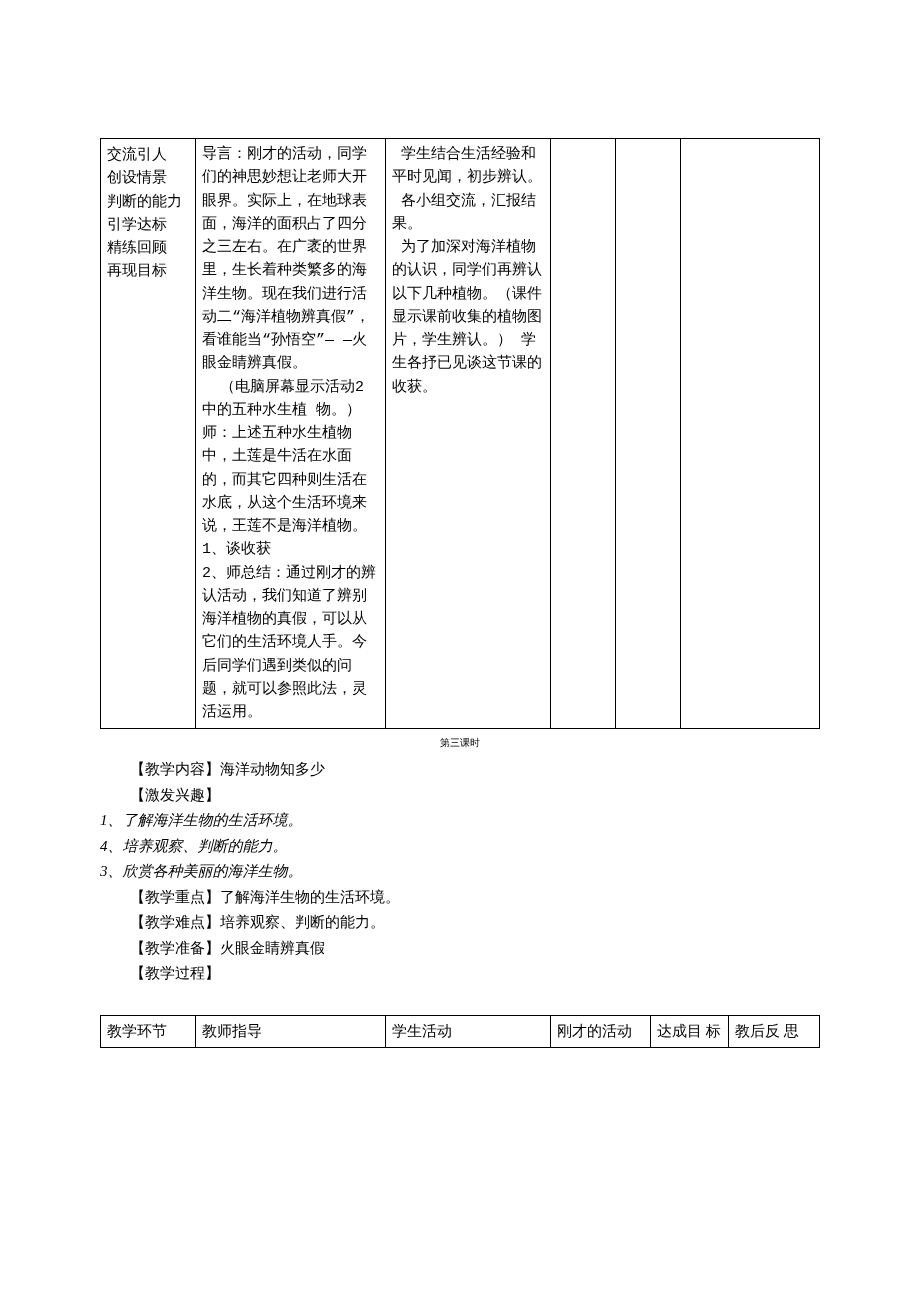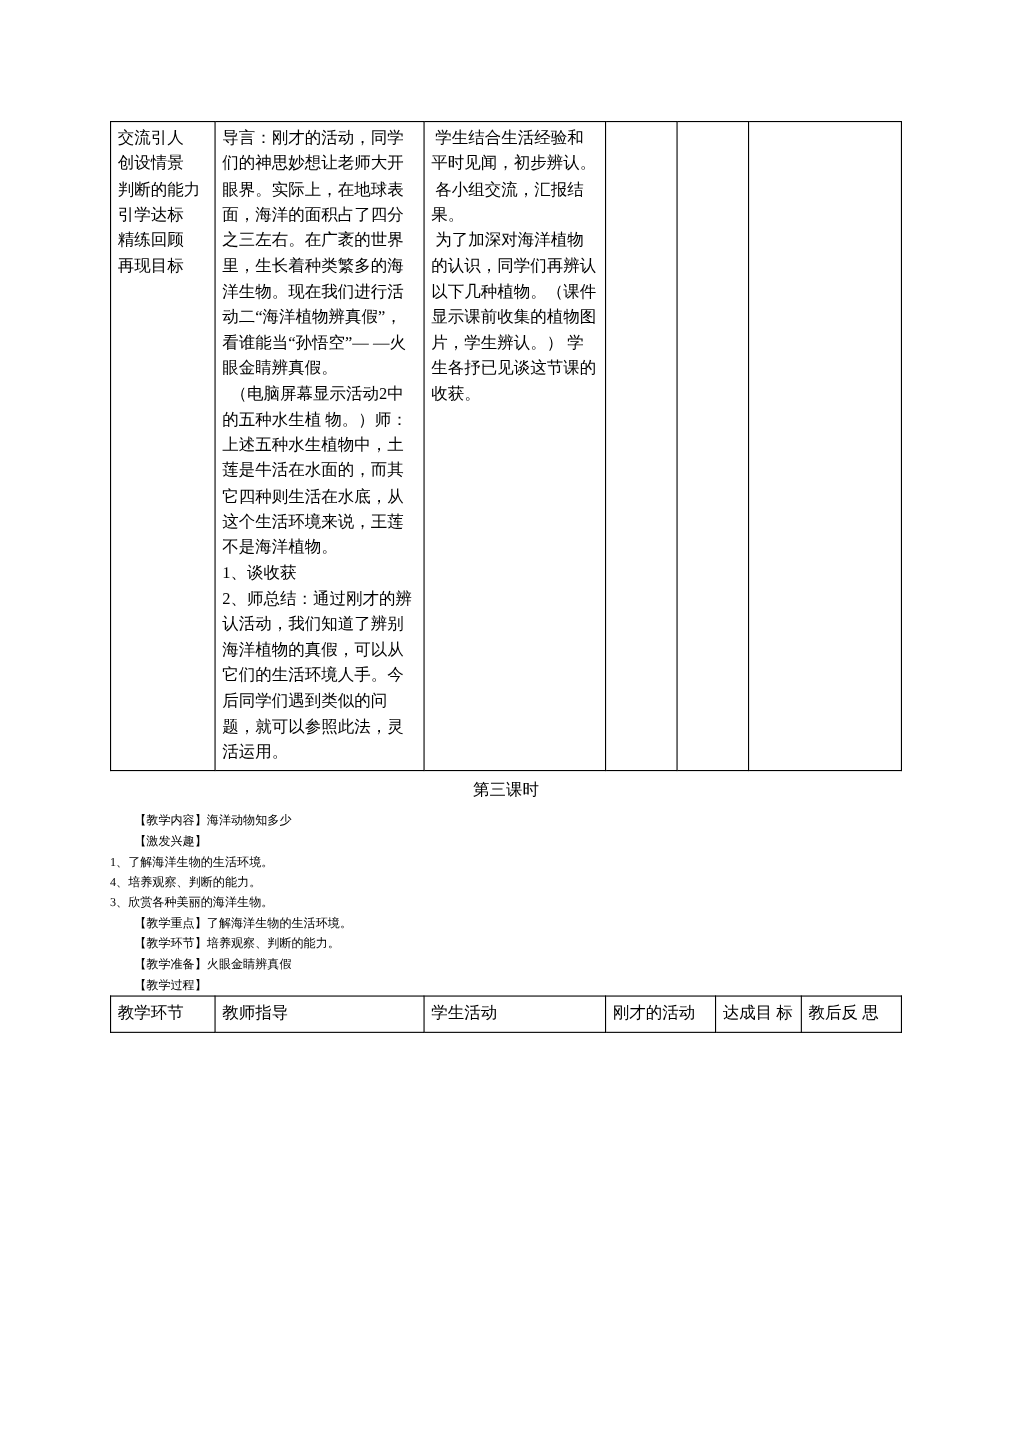--- a/index.html
+++ b/index.html
@@ -9,20 +9,21 @@
       font-size: 16px;
       color: #000;
       line-height: 1.6;
       padding: 110px 100px 100px 100px;
       width: 920px;
     }
     table {
       border-collapse: collapse;
       width: 100%;
       table-layout: fixed;
+      margin-top: 28px;
     }
     td {
       border: 1px solid #000;
       padding: 4px 6px;
       vertical-align: top;
       font-size: 15px;
       line-height: 1.55;
     }
     .table1 .c1 { width: 95px; }
     .table1 .c2 { width: 190px; }
@@ -34,34 +35,35 @@
     .table2 .c1 { width: 95px; text-align: center; }
     .table2 .c2 { width: 190px; text-align: center; }
     .table2 .c3 { width: 165px; text-align: center; }
     .table2 .c4 { width: 100px; text-align: center; }
     .table2 .c5 { width: 78px; text-align: left; }
     .table2 .c6 { width: auto; text-align: left; }
 
     .center-title {
       text-align: center;
       margin: 6px 0 6px 0;
-      font-size: 15px;
+      font-size: 10px;
     }
     .para {
-      font-size: 11px;
+      font-size: 15px;
       line-height: 1.7;
       margin: 0;
     }
     .indent {
       text-indent: 2em;
     }
     .nonum {
       padding-left: 0;
+      font-style: italic;
     }
-    .prewrap { white-space: pre-wrap; }
+    .prewrap { white-space: pre-wrap; font-family: Liberation Mono, monospace; }
   </style>
 </head>
 <body>
 
 <table class="table1">
   <colgroup>
     <col class="c1">
       <col class="c2">
       <col class="c3">
       <col class="c4">
@@ -99,21 +101,21 @@
   <span>【教学内容】</span><span>海洋动物知多少</span>
 </p>
 <p class="para indent">【激发兴趣】</p>
 <p class="para nonum">1、了解海洋生物的生活环境。</p>
 <p class="para nonum">4、培养观察、判断的能力。</p>
 <p class="para nonum">3、欣赏各种美丽的海洋生物。</p>
 <p class="para indent">
   <span>【教学重点】</span><span>了解海洋生物的生活环境。</span>
 </p>
 <p class="para indent">
-  <span>【教学环节】</span><span>培养观察、判断的能力。</span>
+  <span>【教学难点】</span><span>培养观察、判断的能力。</span>
 </p>
 <p class="para indent">
   <span>【教学准备】</span><span>火眼金睛辨真假</span>
 </p>
 <p class="para indent">【教学过程】</p>
 
 <table class="table2">
   <colgroup>
     <col class="c1">
       <col class="c2">

